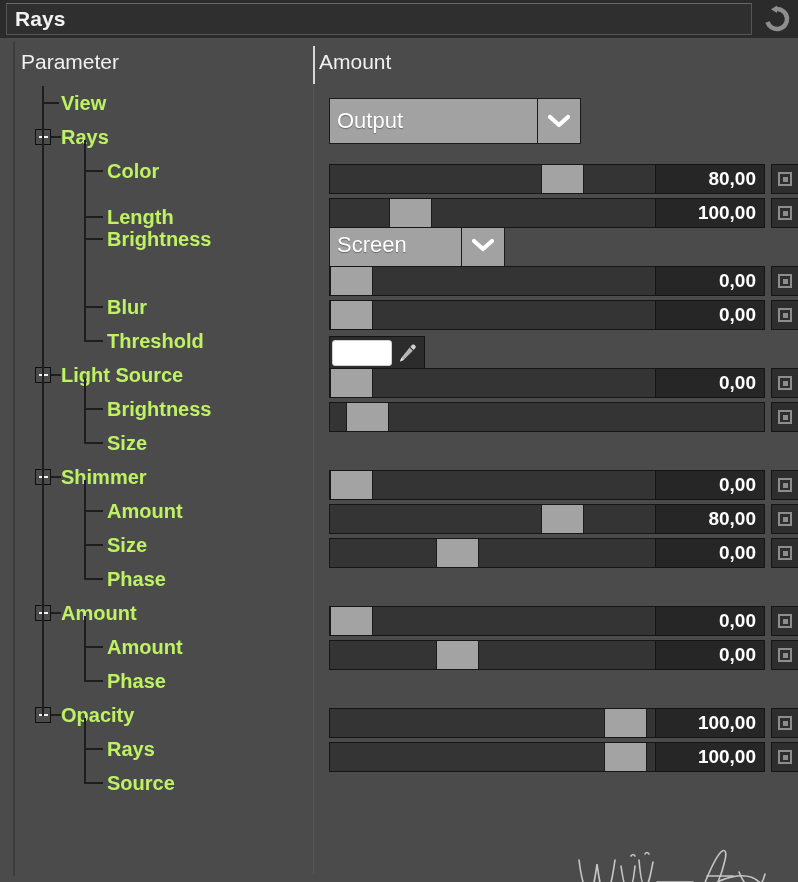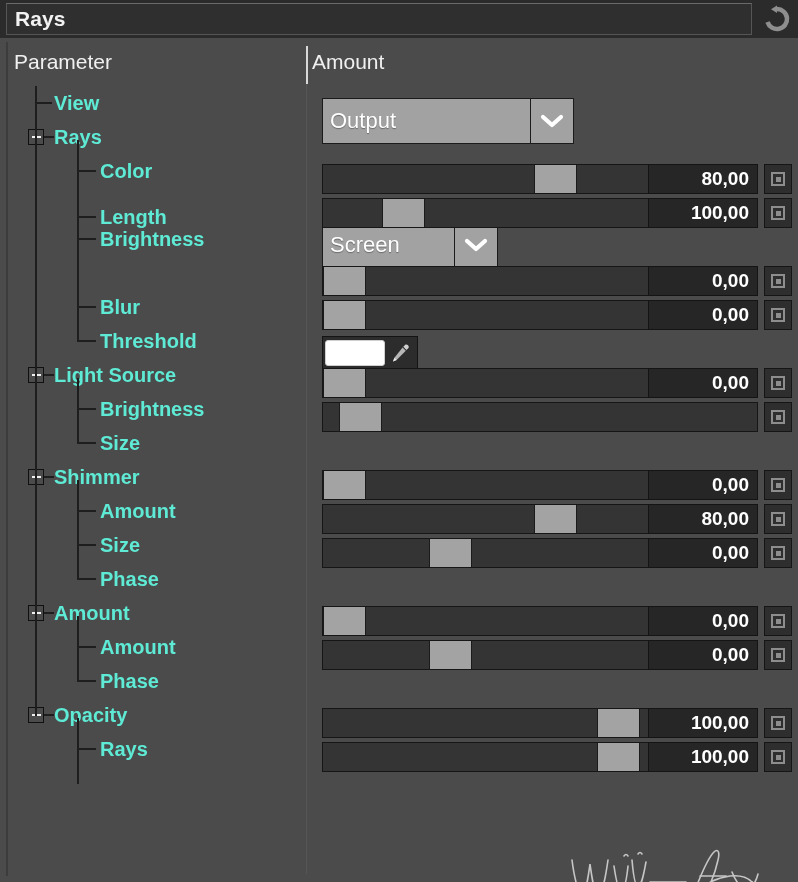--- a/index.html
+++ b/index.html
@@ -46,21 +46,21 @@
     width: 34px; height: 34px;
     display: flex;
     align-items: center;
     justify-content: center;
   }
   .reset-all-btn svg { display:block; }
 
   
   .panel {
     position: absolute;
-    left: 6px; top: 42px;
+    left: 13px; top: 42px;
     width: 786px; height: 834px;
     background: #4b4b4b;
     box-sizing: border-box;
   }
 
   
   .col-head {
     position: absolute;
     top: 8px;
     color: #f0f0f0;
@@ -100,21 +100,21 @@
   }
   .tree-row {
     position: absolute;
     left: 0;
     height: 34px;
     width: 300px;
     display: flex;
     align-items: center;
   }
   .tree-label {
-    color: #5eead4;
+    color: #bef264;
     font-size: 20px;
     font-weight: 600;
     white-space: nowrap;
   }
   .tree-row.depth1 .tree-label { position:absolute; left: 48px; }
   .tree-row.depth2 .tree-label { position:absolute; left: 94px; }
 
   
   .expander {
     position: absolute;
@@ -384,20 +384,24 @@
         <span class="tree-label">Phase</span>
       </div>
       <div class="tree-row depth1" style="top: 612px;">
         <div class="expander" style="top: 9px;"></div>
         <div class="tline-h" style="left: 38px; top: 16px; width: 10px;"></div>
         <span class="tree-label">Opacity</span>
       </div>
       <div class="tree-row depth2" style="top: 646px;">
         <div class="tline-h" style="left: 72px; top: 16px; width: 18px;"></div>
         <span class="tree-label">Rays</span>
+      </div>
+      <div class="tree-row depth2" style="top: 680px;">
+        <div class="tline-h" style="left: 72px; top: 16px; width: 18px;"></div>
+        <span class="tree-label">Source</span>
       </div>
       <div class="tline-v" style="left: 29px; top: 0px; height: 630px;"></div>
       <div class="tline-v" style="left: 71px; top: 54px; height: 202px;"></div>
       <div class="tline-v" style="left: 71px; top: 292px; height: 66px;"></div>
       <div class="tline-v" style="left: 71px; top: 394px; height: 100px;"></div>
       <div class="tline-v" style="left: 71px; top: 530px; height: 66px;"></div>
       <div class="tline-v" style="left: 71px; top: 632px; height: 66px;"></div>
     </div>
 
   <div class="values">

